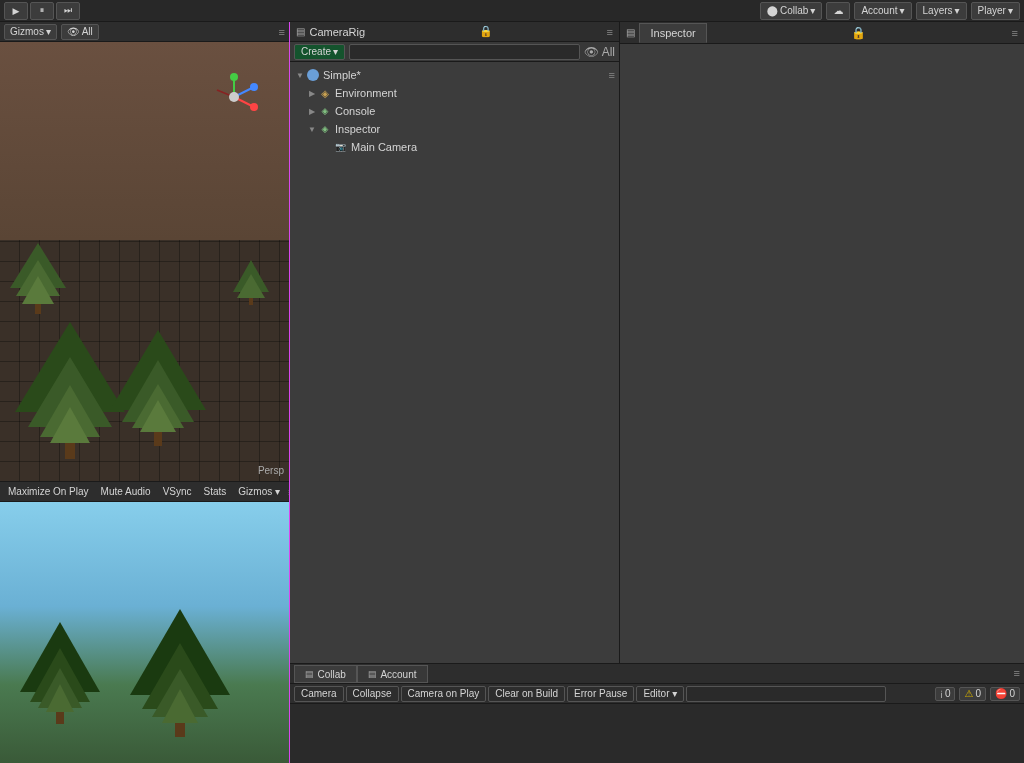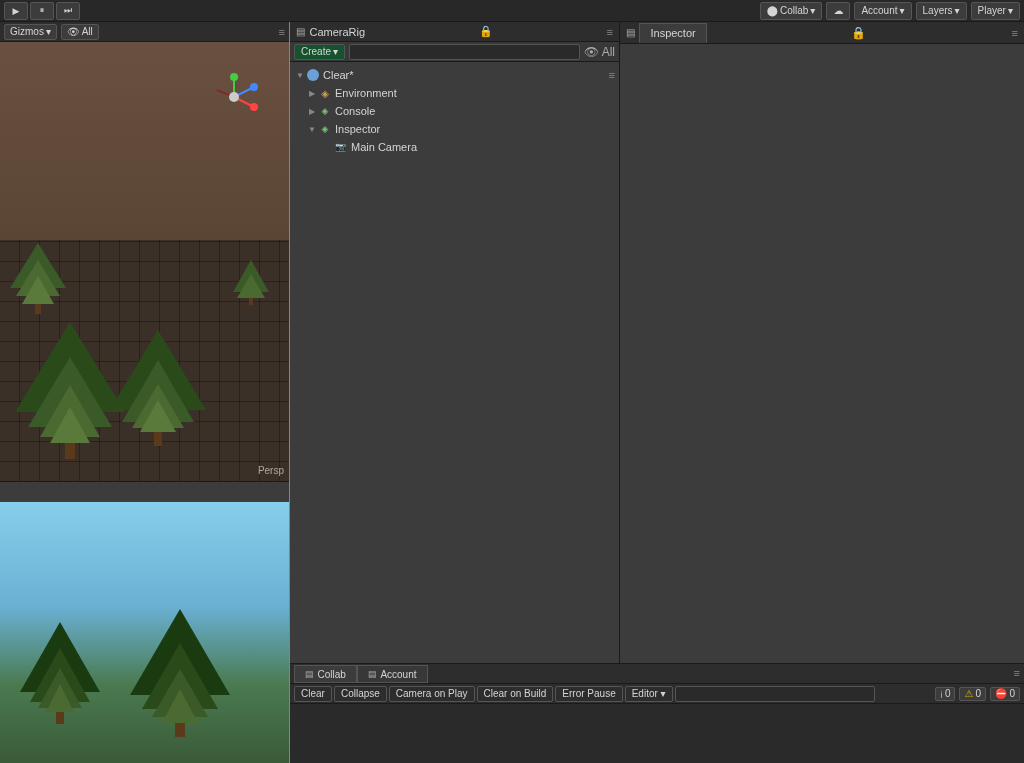--- a/index.html
+++ b/index.html
@@ -553,20 +553,38 @@
 
               <circle cx="25" cy="25" r="5" fill="#cccccc"></circle>
             </svg>
           </div>
           <span class="persp-label">Persp</span>
         </div>
       </div>
     </div>
 
     <div class="game-view">
+      <div class="game-toolbar">
+        <button class="game-toolbar-btn">
+          <span>Maximize On Play</span>
+        </button>
+        <button class="game-toolbar-btn">
+          <span>Mute Audio</span>
+        </button>
+        <button class="game-toolbar-btn">
+          <span>VSync</span>
+        </button>
+        <button class="game-toolbar-btn">
+          <span>Stats</span>
+        </button>
+        <button class="game-toolbar-btn">
+          <span>Gizmos ▾</span>
+        </button>
+        <span class="panel-menu-icon" style="margin-left:auto;">≡</span>
+      </div>
       <div class="game-canvas">
         <div class="game-bg">
 
           <div class="tree-group" style="left:20px;bottom:15%;">
             <div class="tree-triangle" style="border-left-width:40px;border-right-width:40px;border-bottom-width:70px;border-bottom-color:#1a3a10;"></div>
             <div class="tree-triangle" style="border-left-width:30px;border-right-width:30px;border-bottom-width:54px;border-bottom-color:#2a4a1a;margin-top:-44px;"></div>
             <div class="tree-triangle" style="border-left-width:22px;border-right-width:22px;border-bottom-width:40px;border-bottom-color:#3a5a28;margin-top:-34px;"></div>
             <div class="tree-triangle" style="border-left-width:14px;border-right-width:14px;border-bottom-width:28px;border-bottom-color:#4a6a32;margin-top:-24px;"></div>
             <div class="tree-trunk" style="width:8px;height:12px;"></div>
           </div>
@@ -598,21 +616,21 @@
       <input class="search-input" type="text" style="">
       <span style="color:#aaa;font-size:12px;cursor:pointer;">👁 <span>All</span></span>
     </div>
     <div class="hierarchy-content">
 
       <div class="hierarchy-item">
         <span class="arrow">▼</span>
         <span class="icon">
             <div class="scene-icon"></div>
           </span>
-        <span>Clear*</span>
+        <span>Simple*</span>
         <span class="panel-menu-icon">≡</span>
       </div>
 
       <div class="hierarchy-item indent-1">
         <span class="arrow">▶</span>
         <span class="icon folder-icon">◈</span>
         <span>Environment</span>
       </div>
 
       <div class="hierarchy-item indent-1">
@@ -657,21 +675,21 @@
       <span class="bottom-tab-icon">▤</span>
       <span>Collab</span>
     </div>
     <div class="bottom-tab">
       <span class="bottom-tab-icon">▤</span>
       <span>Account</span>
     </div>
     <span class="panel-menu-icon" style="margin-left:auto;line-height:20px;">≡</span>
   </div>
   <div class="bottom-toolbar">
-    <button class="bottom-btn">Clear</button>
+    <button class="bottom-btn">Camera</button>
     <button class="bottom-btn">Collapse</button>
     <button class="bottom-btn">Camera on Play</button>
     <button class="bottom-btn">Clear on Build</button>
     <button class="bottom-btn">Error Pause</button>
     <button class="bottom-btn">Editor ▾</button>
     <input class="bottom-search" type="text" style="">
     <div class="bottom-right">
       <div class="error-badge">
         <span style="color:#aaa;margin-right:2px;">ℹ</span>
         <span>0</span>

